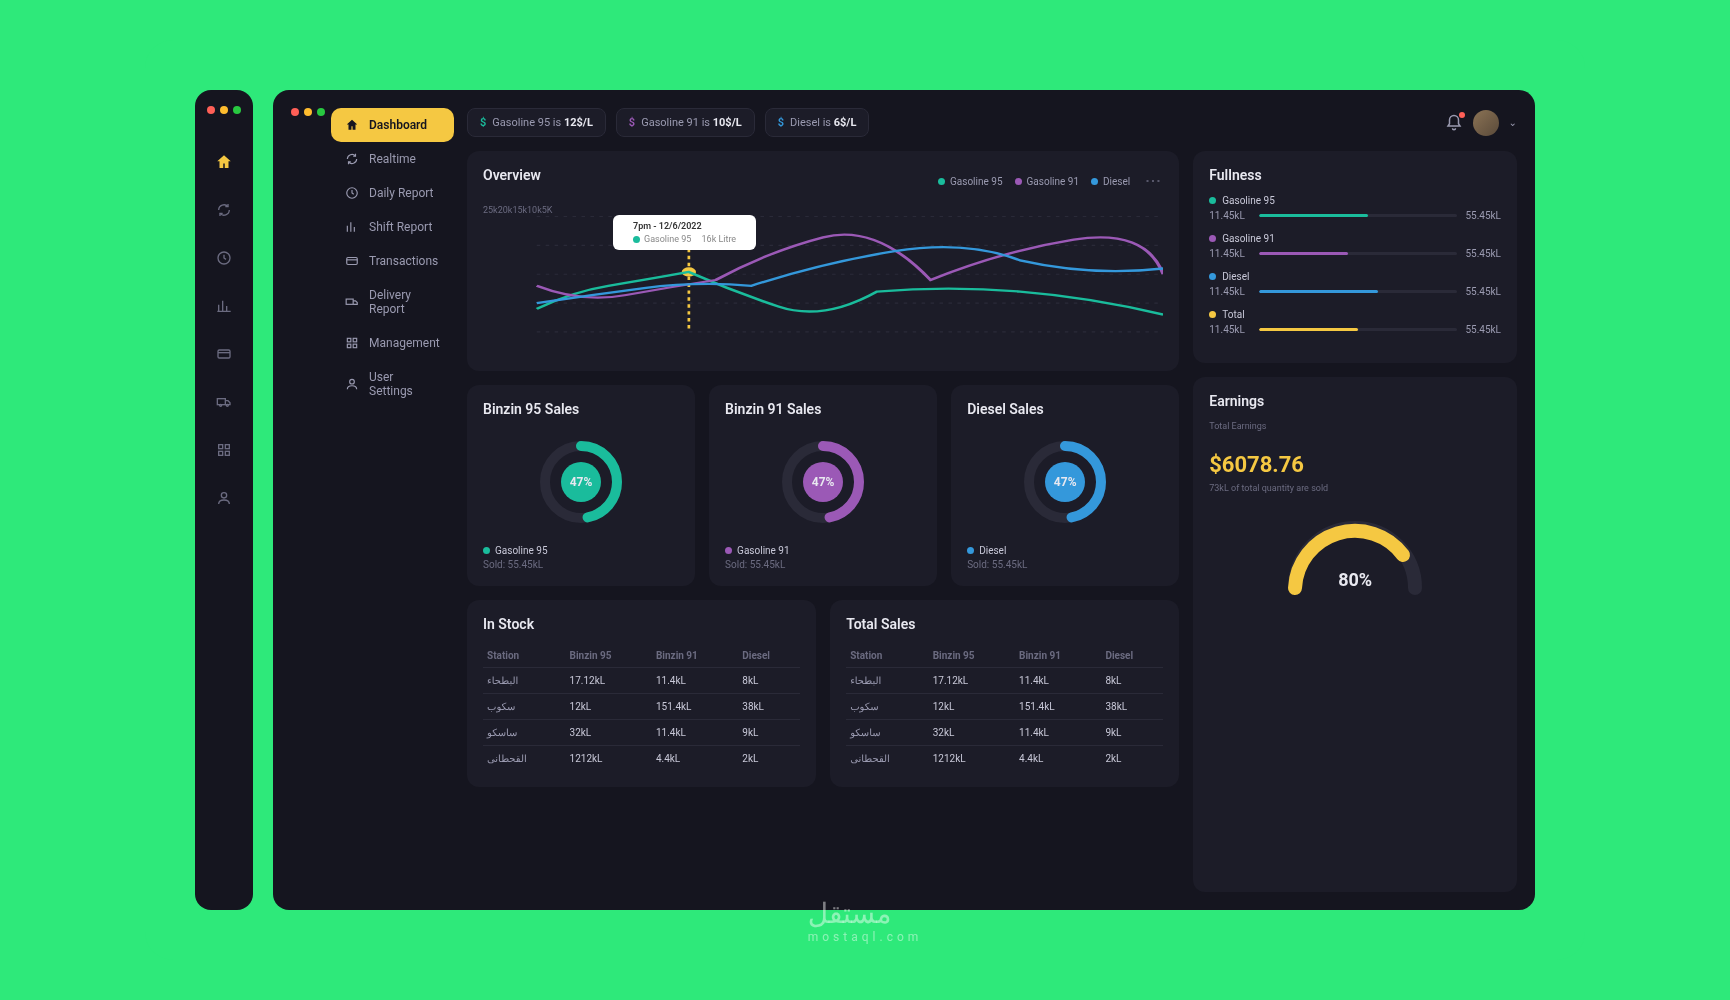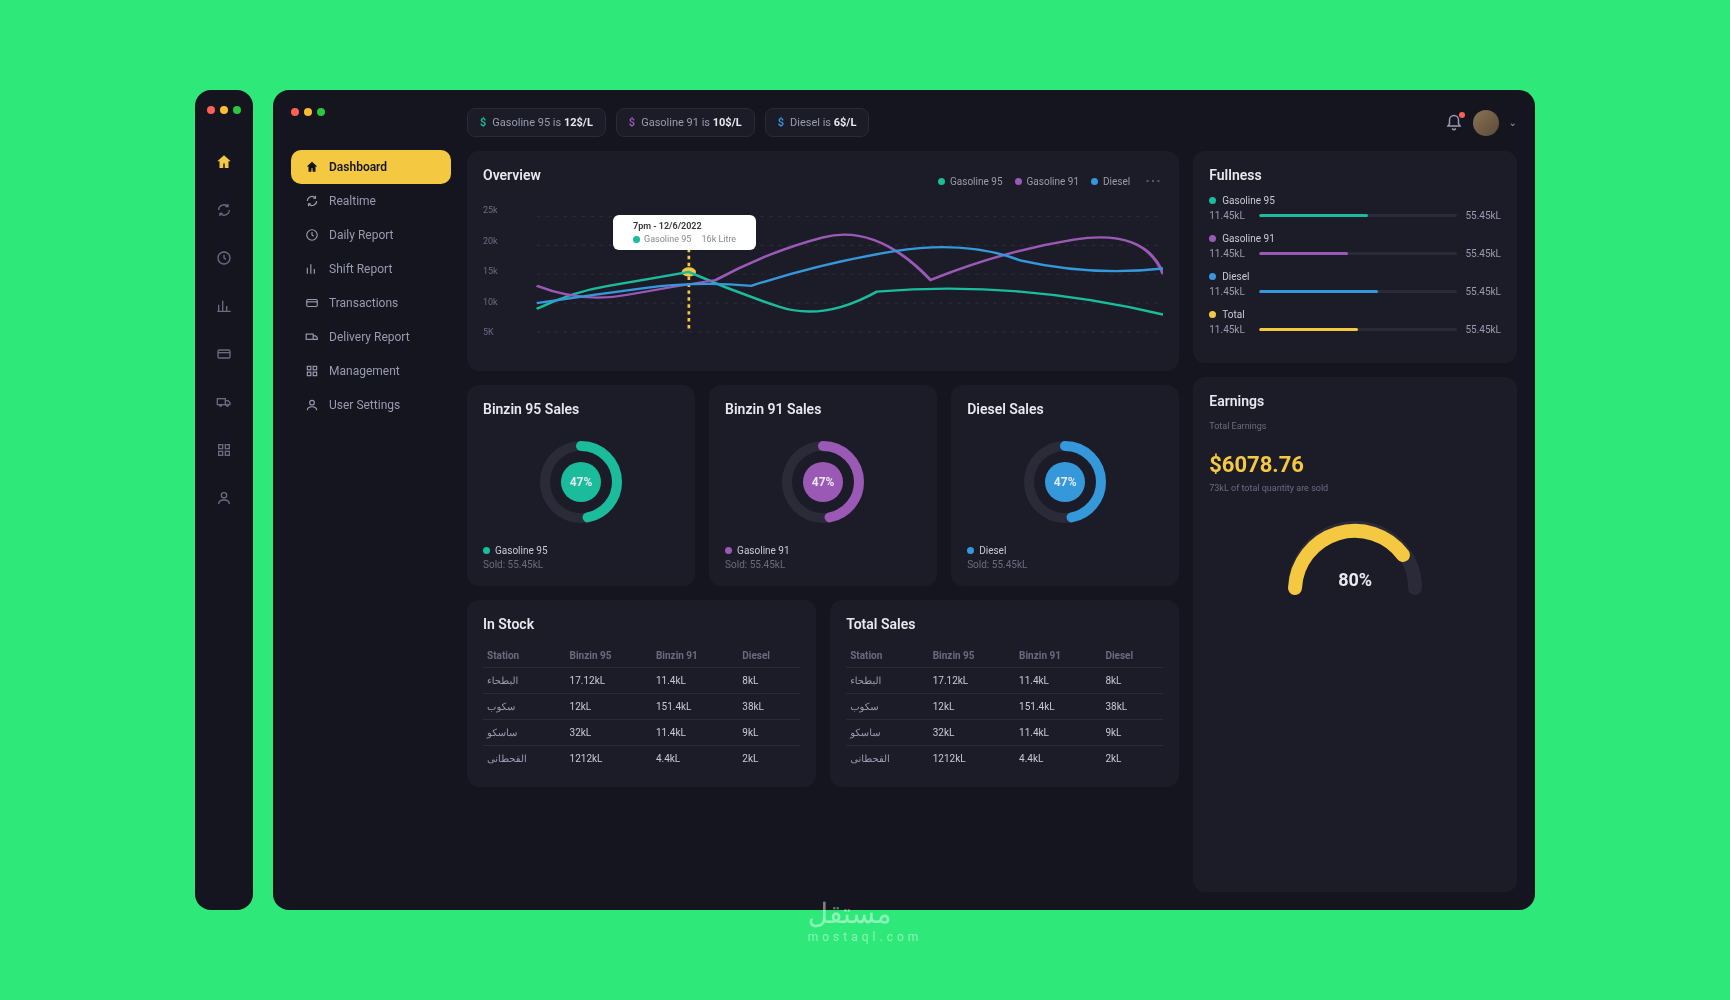--- a/index.html
+++ b/index.html
@@ -5,21 +5,21 @@
 *{box-sizing:border-box;margin:0;padding:0;font-family:-apple-system,BlinkMacSystemFont,'Segoe UI',Roboto,sans-serif}
 body{background:#2EE97A;min-height:100vh;display:flex;align-items:center;justify-content:center;padding:40px}
 .stage{background:#2EE97A;border-radius:28px;padding:50px;display:flex;gap:20px;width:1440px;height:920px;position:relative}
 .mini-rail{background:#15151F;border-radius:16px;width:58px;padding:16px 0;display:flex;flex-direction:column;align-items:center;gap:28px}
 .dots{display:flex;gap:5px;margin-bottom:10px}
 .dot{width:8px;height:8px;border-radius:50%}
 .red{background:#FF5F57}.yellow{background:#FEBC2E}.green{background:#28C840}
 .rail-icon{width:20px;height:20px;color:#6B6B80;display:flex;align-items:center;justify-content:center}
 .rail-icon.active{color:#F5C842}
 .main-window{background:#15151F;border-radius:16px;flex:1;padding:18px;display:flex;gap:16px;overflow:hidden}
-.sidebar{width:160px;display:flex;flex-direction:column;gap:20px}
+.sidebar{width:160px;display:flex;flex-direction:row;gap:6px}
 .nav-btn{display:flex;align-items:center;gap:10px;padding:10px 14px;border-radius:10px;color:#9A9AB0;font-size:12px;cursor:pointer}
 .nav-btn.active{background:#F5C842;color:#15151F;font-weight:600}
 .nav-icon{width:14px;height:14px;flex-shrink:0}
 .content{flex:1;display:flex;flex-direction:column;gap:14px;overflow:hidden}
 .topbar{display:flex;align-items:center;gap:10px}
 .chip{background:#1C1C28;border:1px solid #2A2A38;border-radius:8px;padding:7px 12px;font-size:11px;color:#9A9AB0;display:flex;align-items:center;gap:6px}
 .chip-dollar{color:#2EE97A;font-weight:600}
 .chip b{color:#E8E8F0}
 .spacer{flex:1}
 .bell{width:18px;height:18px;color:#9A9AB0;position:relative}
@@ -34,21 +34,21 @@
 .legend-item{display:flex;align-items:center;gap:5px}
 .ldot{width:7px;height:7px;border-radius:50%}
 .teal{background:#1ABC9C}.purple{background:#9B59B6}.blue{background:#3498DB}
 .overview-head{display:flex;justify-content:space-between;align-items:center;margin-bottom:10px}
 .more{color:#6B6B80;font-size:16px;writing-mode:vertical-rl}
 .chart-area{position:relative;height:150px}
 .chart-svg{width:100%;height:100%}
 .tooltip{position:absolute;background:#fff;border-radius:6px;padding:6px 20px;font-size:9px;top:10px;left:130px;color:#333}
 .tooltip-title{font-weight:600;margin-bottom:3px}
 .tooltip-line{display:flex;align-items:center;gap:4px;color:#888}
-.y-axis{position:absolute;left:0;top:0;bottom:18px;display:flex;flex-direction:column;justify-content:space-between;font-size:9px;color:#6B6B80}
+.y-axis{position:absolute;left:0;top:0;bottom:18px;display:flex;flex-direction:row;justify-content:space-between;font-size:9px;color:#6B6B80}
 .x-axis{display:flex;justify-content:space-between;font-size:9px;color:#6B6B80;padding:4px 0 0 30px}
 .sales-row{display:flex;gap:14px}
 .sales-card{flex:1}
 .donut-wrap{display:flex;justify-content:center;padding:8px 0}
 .donut{width:90px;height:90px;position:relative}
 .donut-pct{position:absolute;inset:0;display:flex;align-items:center;justify-content:center;font-size:12px;font-weight:700;color:#E8E8F0}
 .sales-foot{margin-top:10px}
 .sold{font-size:10px;color:#6B6B80;margin-top:3px}
 .fullness-item{margin-bottom:12px}
 .full-label{display:flex;align-items:center;gap:6px;font-size:10px;color:#C8C8D8;margin-bottom:4px}

